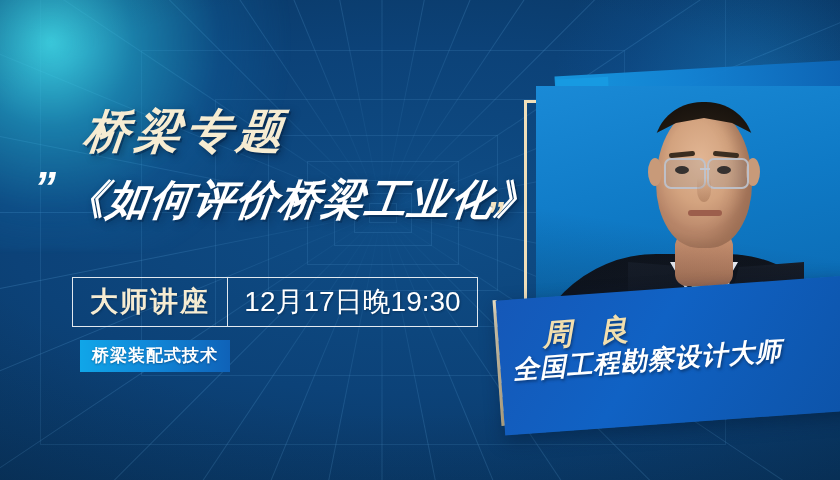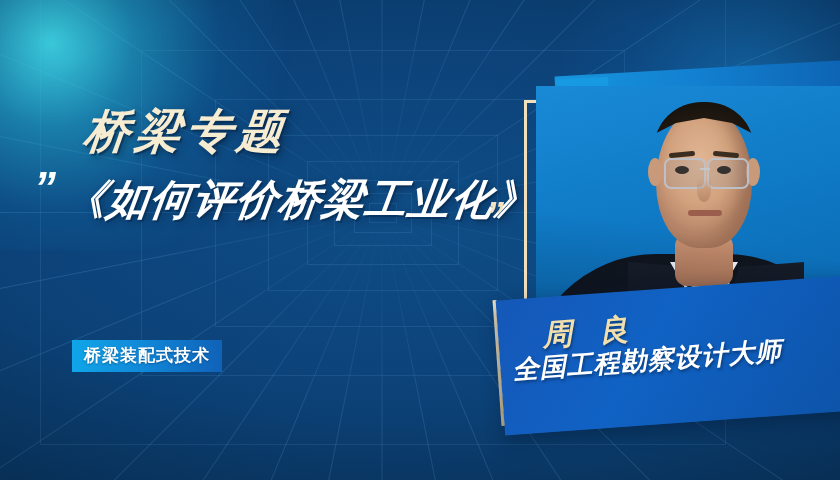--- a/index.html
+++ b/index.html
@@ -95,21 +95,21 @@
   .info-right{
     display:flex;align-items:center;justify-content:center;
     flex:1;
     font-size:28px;font-weight:400;letter-spacing:0px;
     color:#ffffff;
     text-shadow:1px 1px 2px rgba(4,30,60,.45);
     white-space:nowrap;
   }
 
   
-  .chips{position:absolute;left:72px;top:340px;display:flex;gap:31px;}
+  .chips{position:absolute;left:80px;top:340px;display:flex;gap:31px;}
   .chip{
     height:32px;line-height:32px;
     padding:0 12px;
     font-size:17px;font-weight:700;letter-spacing:1px;
     color:#ffffff;
     background:linear-gradient(90deg,#10a6e8 0%,#1187d8 48%,#0f62b8 100%);
     white-space:nowrap;
     text-shadow:0 1px 2px rgba(3,30,62,.4);
   }
   .chip.two{
@@ -325,20 +325,24 @@
     </div>
   <div class="bg-glow"></div>
   <div class="bg-glow2"></div>
   <div class="bg-vignette"></div>
 
   <div class="title-main">桥梁专题</div>
   <div class="quote quote-open">”</div>
   <div class="title-sub">《如何评价桥梁工业化》</div>
   <div class="quote quote-close">”</div>
 
+  <div class="info-box">
+    <div class="info-left">大师讲座</div>
+    <div class="info-right">12月17日晚19:30</div>
+  </div>
 
   <div class="chips">
     <div class="chip one">桥梁装配式技术</div>
   </div>
 
   <div class="accent-band"></div>
   <div class="accent-chip"></div>
   <div class="accent-band2"></div>
 
   <div class="frame-gold"></div>

